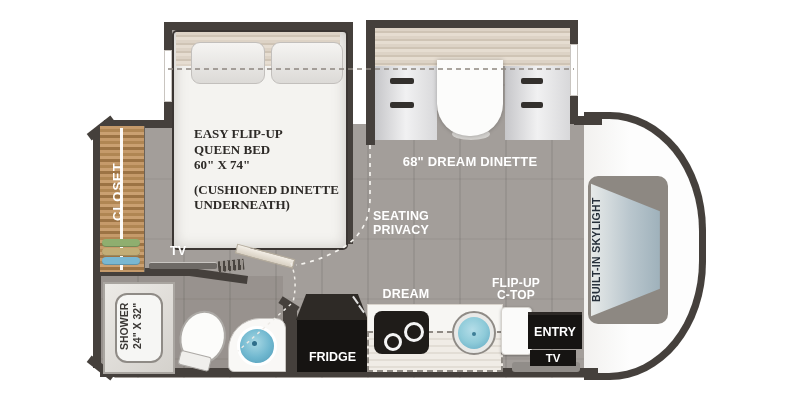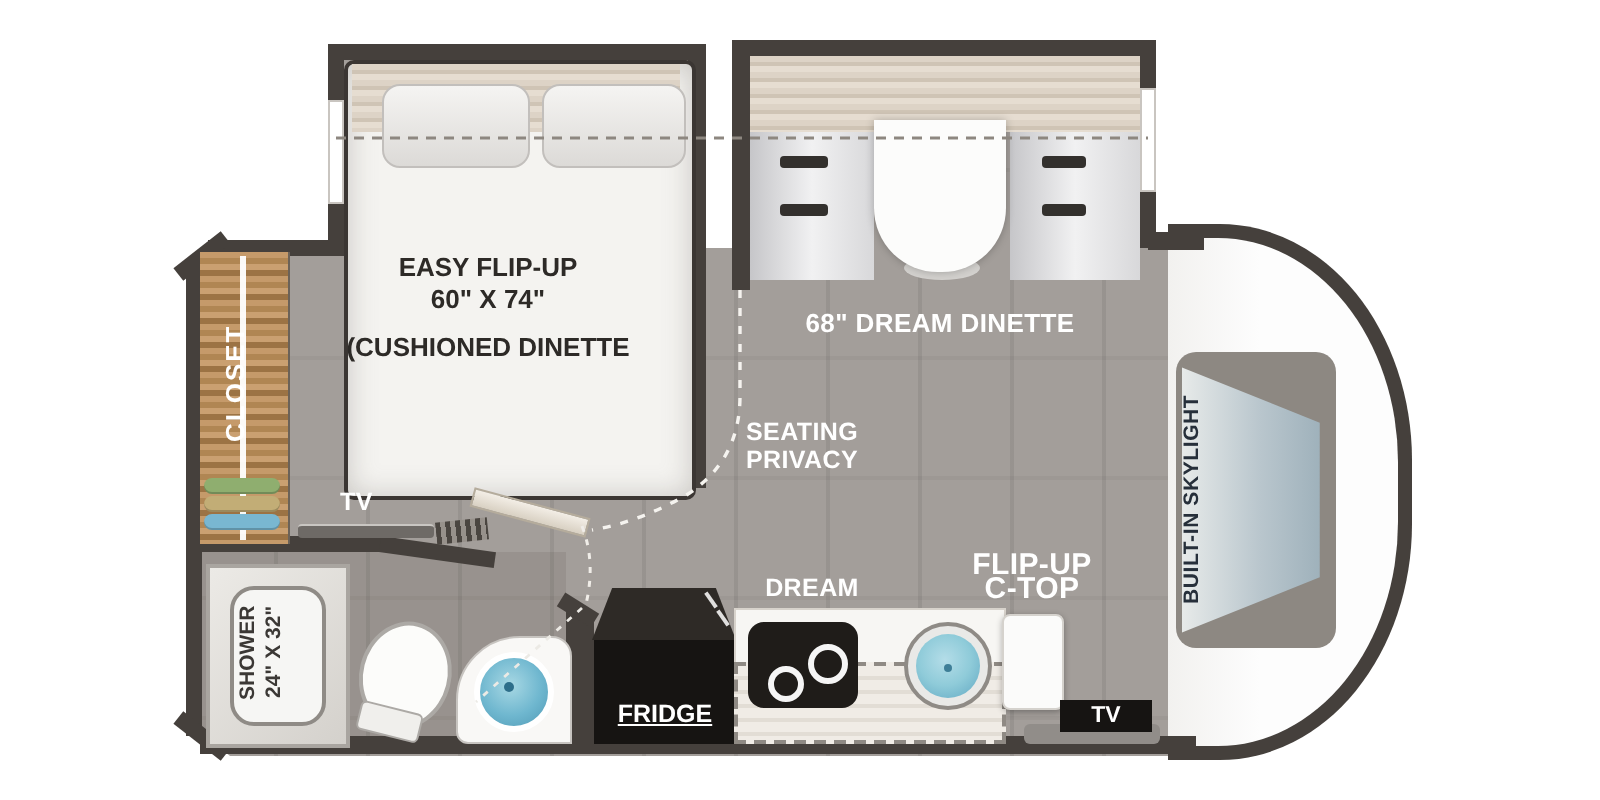--- a/index.html
+++ b/index.html
@@ -72,24 +72,26 @@
   <div class="abs" style="left:102px;top:257px;width:38px;height:8px;border-radius:4px;background:#79b7d1;box-shadow:inset 0 -1px 0 rgba(0,0,0,.2);"></div>
   <div class="lbl vtext" style="left:112px;top:152px;width:20px;height:80px;font-size:13px;letter-spacing:1px;">CLOSET</div>
 
   <div class="abs" style="left:172px;top:30px;width:172px;height:216px;background:#f4f3f0;border:2px solid #3b3633;
               border-radius:5px;box-shadow:inset 0 0 14px rgba(120,115,108,.35);"></div>
   <div class="abs stripeband" style="left:176px;top:32px;width:164px;height:34px;"></div>
   <div class="abs" style="left:191px;top:42px;width:72px;height:40px;border-radius:9px;
               background:linear-gradient(180deg,#f5f4f2,#dcdad7);border:1px solid #c2bfbc;"></div>
   <div class="abs" style="left:271px;top:42px;width:70px;height:40px;border-radius:9px;
               background:linear-gradient(180deg,#f5f4f2,#dcdad7);border:1px solid #c2bfbc;"></div>
-  <div class="lbl-dark" style="left:164px;top:126px;width:160px;text-align:center;font-size:13px;line-height:15.5px;">
+  <div class="lbl-dark" style="left:194px;top:126px;width:160px;text-align:left;font-size:13px;line-height:15.5px;font-family:Liberation Serif, serif;">
     <div>EASY FLIP-UP</div>
+    <div>QUEEN BED</div>
     <div>60" X 74"</div>
     <div style="margin-top:9px;">(CUSHIONED DINETTE</div>
+    <div>UNDERNEATH)</div>
   </div>
 
   <div class="abs stripeband" style="left:375px;top:28px;width:195px;height:38px;"></div>
   <div class="bench abs" style="left:375px;top:66px;width:62px;height:74px;"></div>
   <div class="bench abs" style="left:505px;top:66px;width:65px;height:74px;"></div>
   <div class="abs" style="left:452px;top:128px;width:38px;height:12px;background:#d3d1ce;border-radius:50%;"></div>
   <div class="abs" style="left:437px;top:60px;width:66px;height:76px;background:#fcfcfb;border-radius:0 0 32px 32px;
               box-shadow:0 0 4px rgba(0,0,0,.25);"></div>
   <div class="armrest" style="left:390px;top:78px;width:24px;height:6px;"></div>
   <div class="armrest" style="left:390px;top:102px;width:24px;height:6px;"></div>
@@ -116,55 +118,58 @@
   <div class="abs" style="left:228px;top:318px;width:56px;height:52px;background:#f9f8f6;border:1.5px solid #c7c4c0;
               border-radius:32px 10px 0 6px;"></div>
   <div class="abs" style="left:237px;top:326px;width:34px;height:34px;border-radius:50%;border:3px solid #ffffff;
               background:radial-gradient(circle at 45% 40%, #a8d8e4, #6fb7cf 55%, #4f99b5);"></div>
   <div class="abs" style="left:252px;top:341px;width:5px;height:5px;border-radius:50%;background:#2e6e8a;"></div>
 
   <div class="abs" style="left:296px;top:294px;width:72px;height:26px;background:#2e2a26;
               clip-path:polygon(14% 0,86% 0,100% 100%,0 100%);"></div>
   <div class="abs" style="left:351px;top:299px;width:9px;height:2px;background:#ffffff;opacity:.85;transform:rotate(55deg);"></div>
   <div class="abs" style="left:357px;top:308px;width:9px;height:2px;background:#ffffff;opacity:.85;transform:rotate(55deg);"></div>
-  <div class="blackbox" style="left:297px;top:320px;width:71px;height:52px;font-size:12.5px;align-items:flex-end;padding-bottom:8px;box-sizing:border-box;text-decoration:underline;">
+  <div class="blackbox" style="left:297px;top:320px;width:71px;height:52px;font-size:12.5px;align-items:flex-end;padding-bottom:8px;box-sizing:border-box;">
     <span>FRIDGE</span>
   </div>
   <div class="abs" style="left:367px;top:304px;width:136px;height:28px;background:#f7f6f3;border:1px solid #d8d3cc;box-sizing:border-box;"></div>
   <div class="abs" style="left:367px;top:331px;width:136px;height:41px;box-sizing:border-box;
               background:repeating-linear-gradient(180deg,#f0ece6 0 5px,#e2ddd5 5px 7px);
               border:2px dashed #8f8a84;"></div>
   <div class="abs" style="left:374px;top:311px;width:55px;height:43px;background:#1f1c19;border-radius:8px;"></div>
   <div class="abs" style="left:384px;top:333px;width:12px;height:12px;border-radius:50%;border:3px solid #f5f5f5;"></div>
   <div class="abs" style="left:404px;top:322px;width:14px;height:14px;border-radius:50%;border:3.5px solid #f5f5f5;"></div>
   <div class="abs" style="left:452px;top:311px;width:44px;height:44px;border-radius:50%;background:#e9e9e7;border:2px solid #8f8b86;box-sizing:border-box;"></div>
   <div class="abs" style="left:458px;top:317px;width:32px;height:32px;border-radius:50%;
               background:radial-gradient(circle at 45% 40%, #b4dde8, #8fcbd9 50%, #5fa7c2);"></div>
   <div class="abs" style="left:472px;top:332px;width:4px;height:4px;border-radius:50%;background:#3e7e97;"></div>
   <div class="abs" style="left:501px;top:307px;width:29px;height:46px;background:#fbfbfa;border:1px solid #d5d2cd;
               border-radius:4px;box-shadow:0 1px 3px rgba(0,0,0,.3);"></div>
 
   <div class="abs" style="left:512px;top:362px;width:68px;height:10px;background:#918d89;border-radius:3px;"></div>
+  <div class="blackbox" style="left:528px;top:312px;width:54px;height:37px;font-size:12.5px;border-top:3px solid #2c2825;box-sizing:border-box;">
+    <span>ENTRY</span>
+  </div>
   <div class="blackbox" style="left:530px;top:350px;width:46px;height:16px;font-size:11.5px;">
     <span>TV</span>
   </div>
 
   <svg class="abs" style="left:0;top:0;" width="800" height="400" viewBox="0 0 800 400">
     <path d="M168 69 H574" fill="none" stroke="#8d8780" stroke-width="1.6" stroke-dasharray="5 4"></path>
     <path d="M370 145 V198 Q370 230 344 247 Q320 261 296 265" fill="none" stroke="#f5f3ef" stroke-width="1.7" stroke-dasharray="4 5"></path>
     <path d="M291 263 Q298 281 293 302" fill="none" stroke="#f0ede8" stroke-width="1.5" stroke-dasharray="3 4"></path>
     <path d="M291 304 L238 351" fill="none" stroke="#eceae5" stroke-width="1.4" stroke-dasharray="3 4"></path>
   </svg>
 
   <div class="lbl" style="left:400px;top:156px;width:140px;text-align:center;font-size:13px;">68" DREAM DINETTE</div>
   <div class="lbl" style="left:373px;top:210px;font-size:12.5px;line-height:13.5px;">
     <div>SEATING</div>
     <div>PRIVACY</div>
   </div>
   <div class="lbl" style="left:170px;top:245px;font-size:12.5px;">TV</div>
   <div class="lbl" style="left:376px;top:288px;width:60px;text-align:center;font-size:12.5px;">DREAM</div>
-  <div class="lbl" style="left:486px;top:277px;width:60px;text-align:center;font-size:15px;line-height:12px;">
+  <div class="lbl" style="left:486px;top:277px;width:60px;text-align:center;font-size:12px;line-height:12px;">
     <div>FLIP-UP</div>
     <div>C-TOP</div>
   </div>
   <div class="lbl-dark vtext" style="left:590px;top:180px;width:20px;height:140px;font-size:10.5px;letter-spacing:.3px;color:#262f3a;position:absolute;">BUILT-IN SKYLIGHT</div>
 
 </div>
 
 </body></html>

